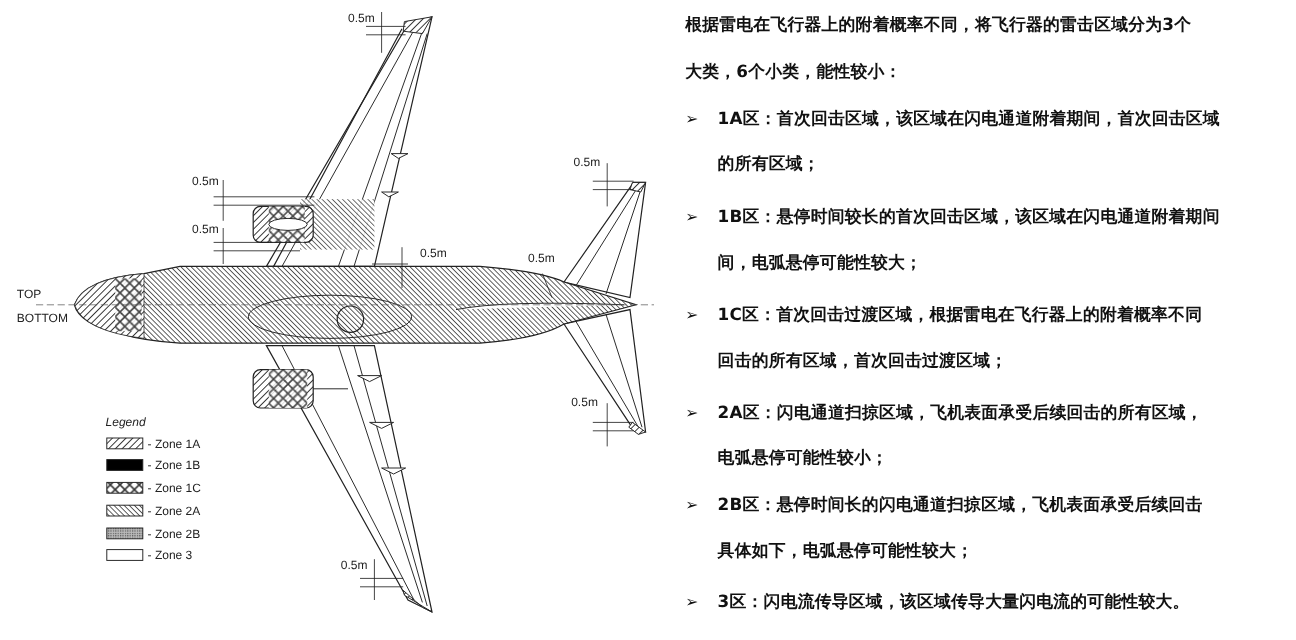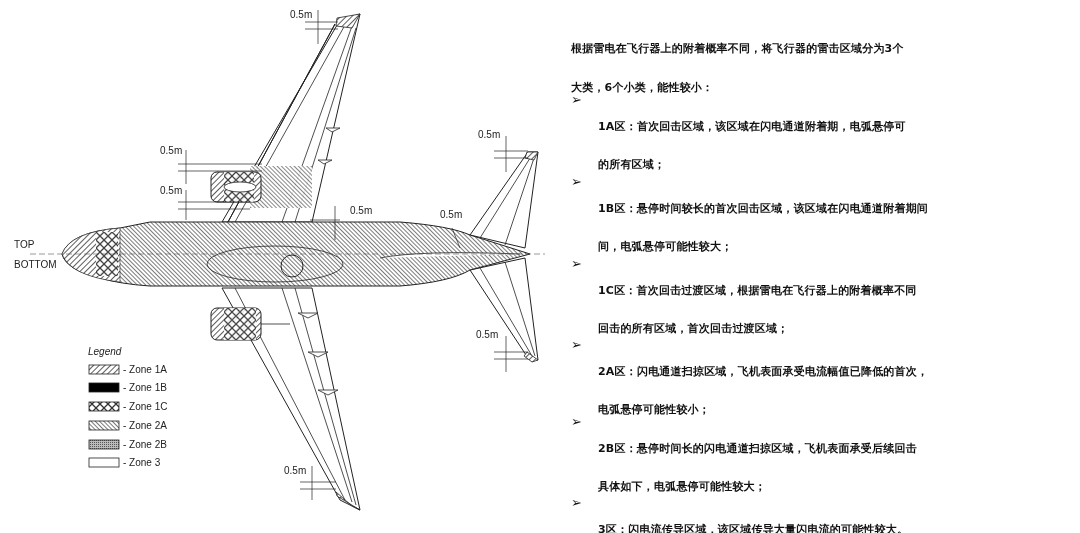--- a/index.html
+++ b/index.html
@@ -1,19 +1,19 @@
 <!DOCTYPE html>
 <html><head>
 <meta charset="utf-8">
 <style>
   html, body { margin: 0; padding: 0; background: #ffffff; }
   body { width: 1080px; height: 533px; position: relative; overflow: hidden; font-family: "DejaVu Sans", sans-serif; }
   #figure { position: absolute; left: 0; top: 0; width: 560px; height: 533px; }
   #text-panel { position: absolute; left: 571px; top: 0; width: 505px; }
-  .line { position: absolute; font-weight: bold; font-size: 11px; color: #111; white-space: nowrap; letter-spacing: 0.2px; margin-top: 29px; }
+  .line { position: absolute; font-weight: bold; font-size: 14px; color: #111; white-space: nowrap; letter-spacing: 0.2px; }
   .bullet { position: absolute; left: 0; font-size: 13px; color: #111; }
   .svg-label { font-family: "Liberation Sans", sans-serif; font-size: 10px; fill: #222; }
   .legend-title { font-family: "Liberation Sans", sans-serif; font-size: 10px; font-style: italic; fill: #222; }
 </style>
 </head>
 <body>
 
 <svg id="figure" viewBox="0 0 560 533" xmlns="http://www.w3.org/2000/svg">
   <defs>
     <pattern id="hatch1a" patternUnits="userSpaceOnUse" width="4" height="4" patternTransform="rotate(45)">
@@ -149,33 +149,33 @@
     <rect x="89" y="458" width="30" height="9" fill="#fff" stroke="#222" stroke-width="0.8"></rect>
     <text class="svg-label" x="123" y="466">- Zone 3</text>
   </g>
 </svg>
 
 <div id="text-panel">
   <div class="line" style="top:12px;left:0;">根据雷电在飞行器上的附着概率不同，将飞行器的雷击区域分为3个</div>
   <div class="line" style="top:51px;left:0;">大类，6个小类，能性较小：</div>
 
   <span class="bullet" style="top:92px;">➢</span>
-  <div class="line" style="top:90px;left:27px;">1A区：首次回击区域，该区域在闪电通道附着期，电弧悬停可</div>
+  <div class="line" style="top:90px;left:27px;">1A区：首次回击区域，该区域在闪电通道附着期间，首次回击区域</div>
   <div class="line" style="top:128px;left:27px;">的所有区域；</div>
 
   <span class="bullet" style="top:174px;">➢</span>
   <div class="line" style="top:172px;left:27px;">1B区：悬停时间较长的首次回击区域，该区域在闪电通道附着期间</div>
   <div class="line" style="top:210px;left:27px;">间，电弧悬停可能性较大；</div>
 
   <span class="bullet" style="top:256px;">➢</span>
   <div class="line" style="top:254px;left:27px;">1C区：首次回击过渡区域，根据雷电在飞行器上的附着概率不同</div>
   <div class="line" style="top:292px;left:27px;">回击的所有区域，首次回击过渡区域；</div>
 
   <span class="bullet" style="top:337px;">➢</span>
-  <div class="line" style="top:335px;left:27px;">2A区：闪电通道扫掠区域，飞机表面承受电流幅值已降低的首次，</div>
+  <div class="line" style="top:335px;left:27px;">2A区：闪电通道扫掠区域，飞机表面承受后续回击的所有区域，</div>
   <div class="line" style="top:373px;left:27px;">电弧悬停可能性较小；</div>
 
   <span class="bullet" style="top:414px;">➢</span>
   <div class="line" style="top:412px;left:27px;">2B区：悬停时间长的闪电通道扫掠区域，飞机表面承受后续回击</div>
   <div class="line" style="top:450px;left:27px;">具体如下，电弧悬停可能性较大；</div>
 
   <span class="bullet" style="top:495px;">➢</span>
   <div class="line" style="top:493px;left:27px;">3区：闪电流传导区域，该区域传导大量闪电流的可能性较大。</div>
 </div>
 

